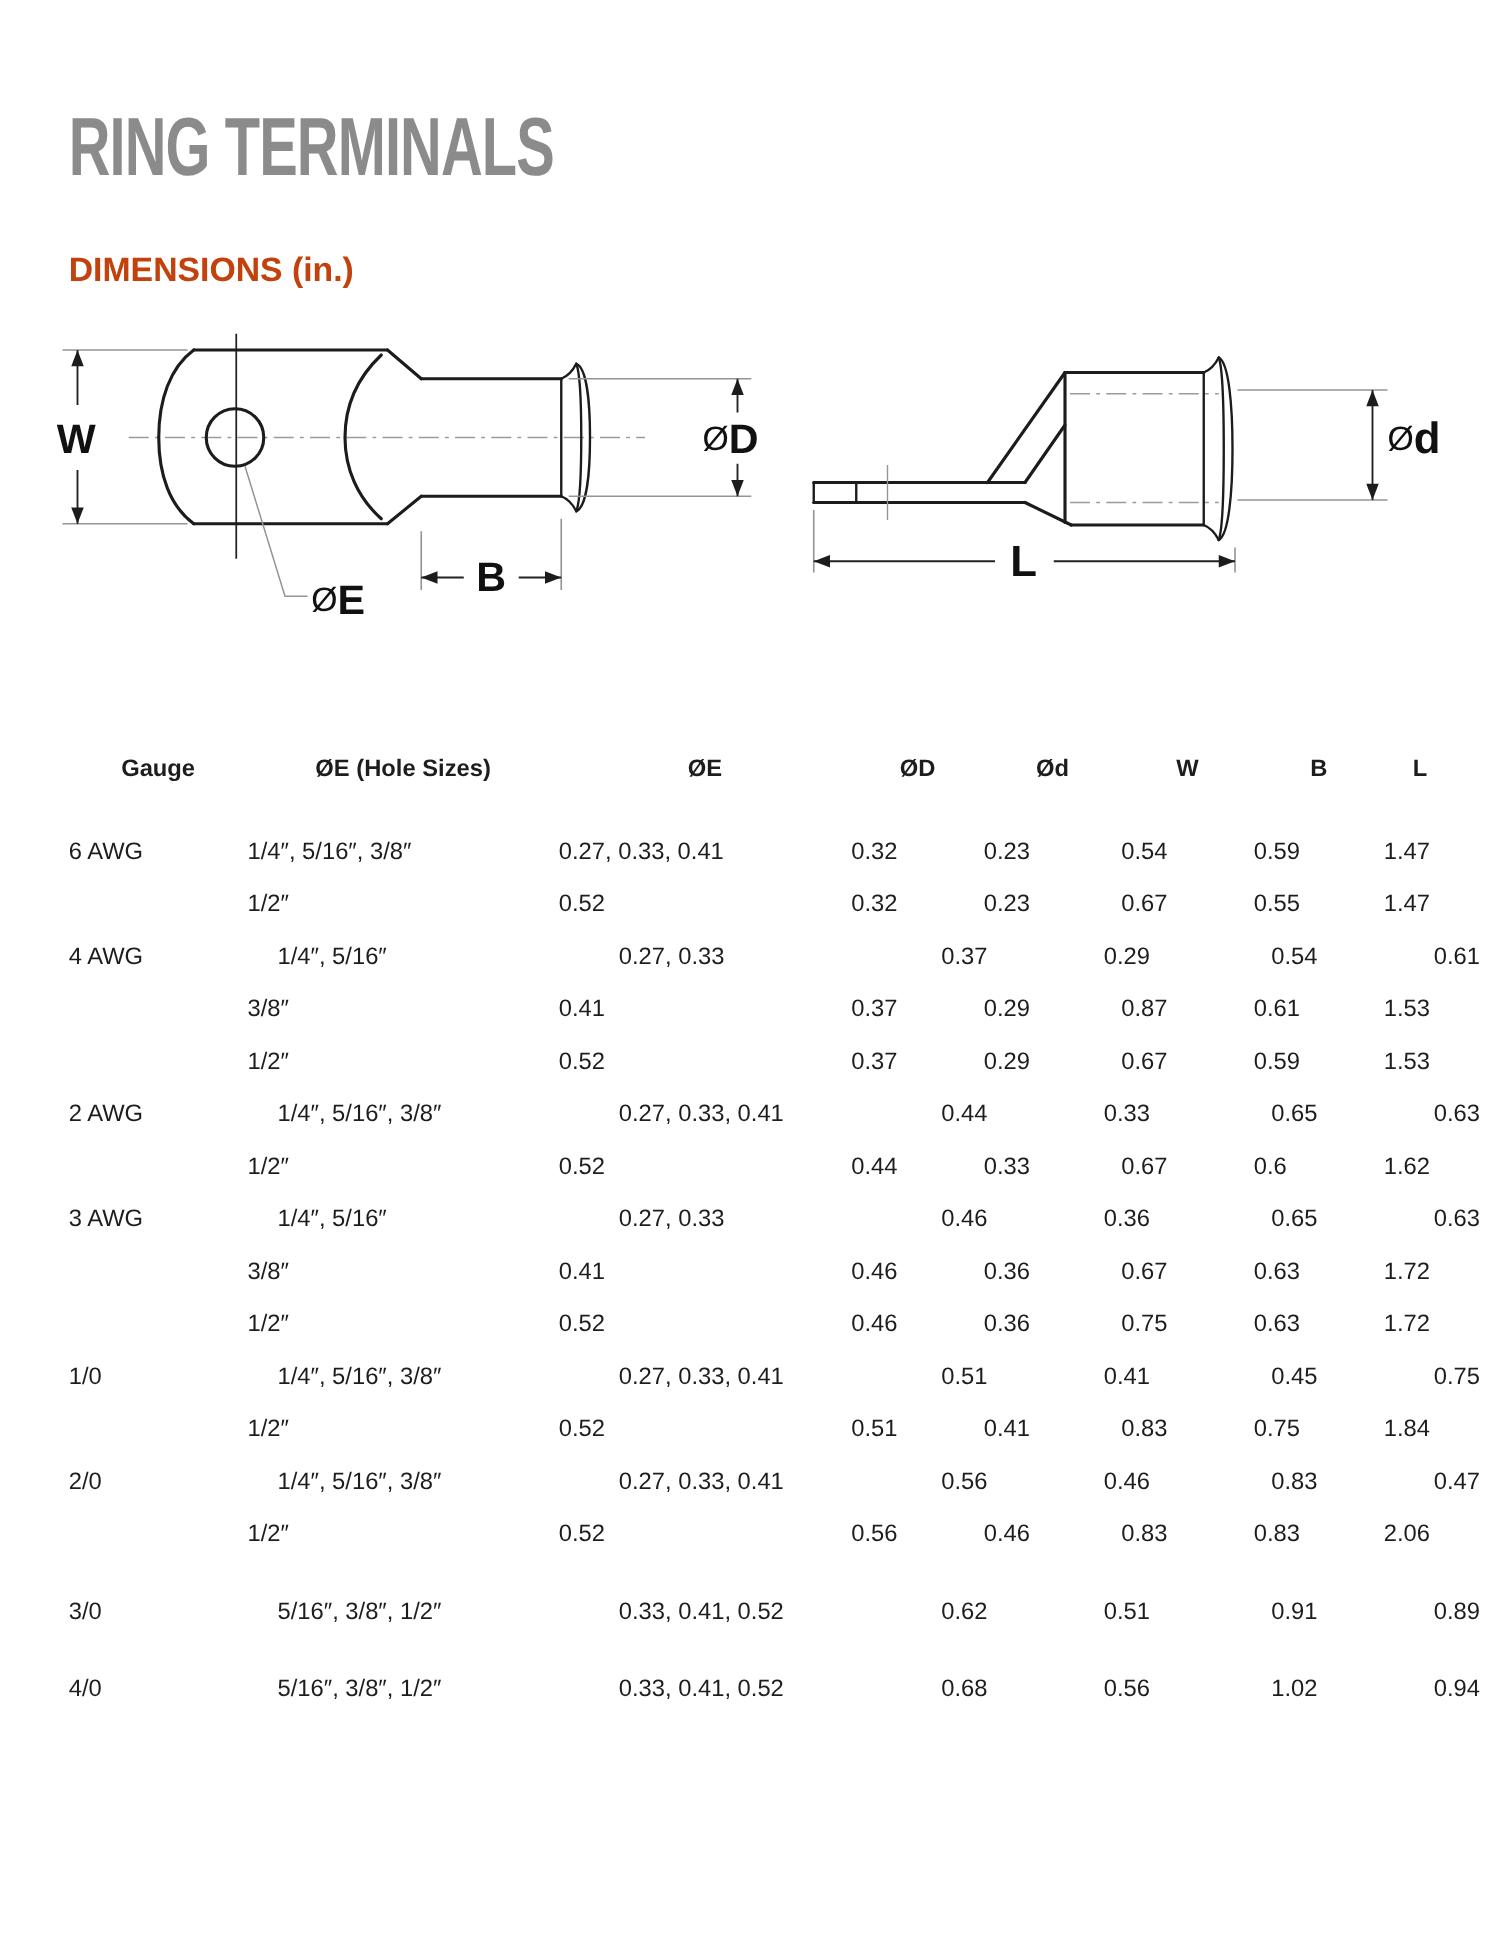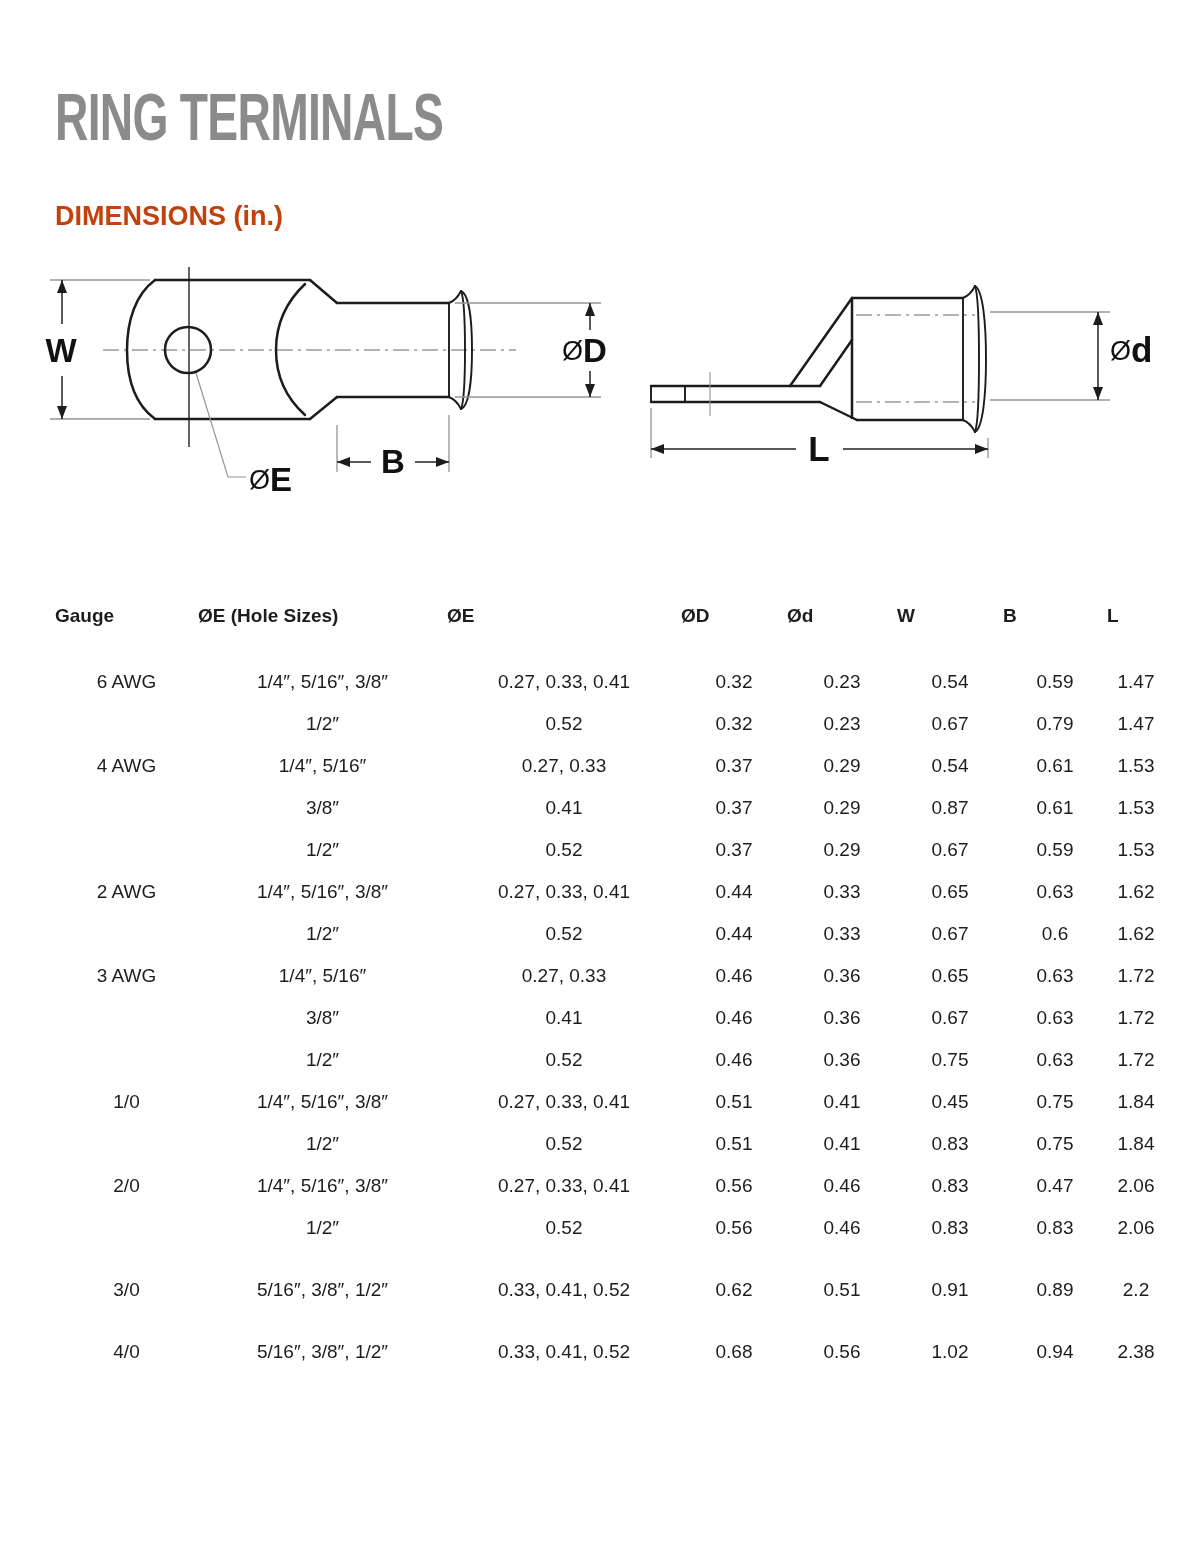--- a/index.html
+++ b/index.html
@@ -25,23 +25,23 @@
   .cl{fill:none;stroke:#9a9a9a;stroke-width:1.3;stroke-dasharray:16 5 3 5;}
   .arr{fill:#1c1c1c;stroke:none;}
   text.lblBig{font-family:"Liberation Sans","DejaVu Sans",sans-serif;font-size:33px;font-weight:700;fill:#111;}
   text.lblDia{font-family:"Liberation Sans","DejaVu Sans",sans-serif;font-size:27px;font-weight:400;fill:#111;}
   
   .dim-table{position:absolute;left:55px;top:604px;width:1110px;font-size:19px;}
   .thead,.trow{
     display:grid;
     grid-template-columns:143px 249px 234px 106px 110px 106px 104px 1fr;
   }
-  .thead{font-weight:700;line-height:24px;margin-bottom:43px;}
-  .trow{line-height:22px;margin-bottom:20px;text-align:center;}
-  .trow.group-start{margin-top:18px;}
+  .thead{font-weight:700;line-height:24px;margin-bottom:43px;text-align:center;}
+  .trow{line-height:22px;margin-bottom:20px;}
+  .trow.group-start{margin-top:18px;gap:24px;}
   .trow.big-gap{margin-top:40px;}
   .tcell{white-space:nowrap;}
 </style>
 </head>
 <body>
 
 <div class="page">
 
   <div class="title">RING TERMINALS</div>
   <div class="subtitle">DIMENSIONS (in.)</div>
@@ -162,21 +162,21 @@
           <div class="tcell">0.59</div>
           <div class="tcell">1.47</div>
         </div>
         <div class="trow">
           <div class="tcell"></div>
           <div class="tcell">1/2″</div>
           <div class="tcell">0.52</div>
           <div class="tcell">0.32</div>
           <div class="tcell">0.23</div>
           <div class="tcell">0.67</div>
-          <div class="tcell">0.79</div>
+          <div class="tcell">0.55</div>
           <div class="tcell">1.47</div>
         </div>
         <div class="trow group-start">
           <div class="tcell">4 AWG</div>
           <div class="tcell">1/4″, 5/16″</div>
           <div class="tcell">0.27, 0.33</div>
           <div class="tcell">0.37</div>
           <div class="tcell">0.29</div>
           <div class="tcell">0.54</div>
           <div class="tcell">0.61</div>

